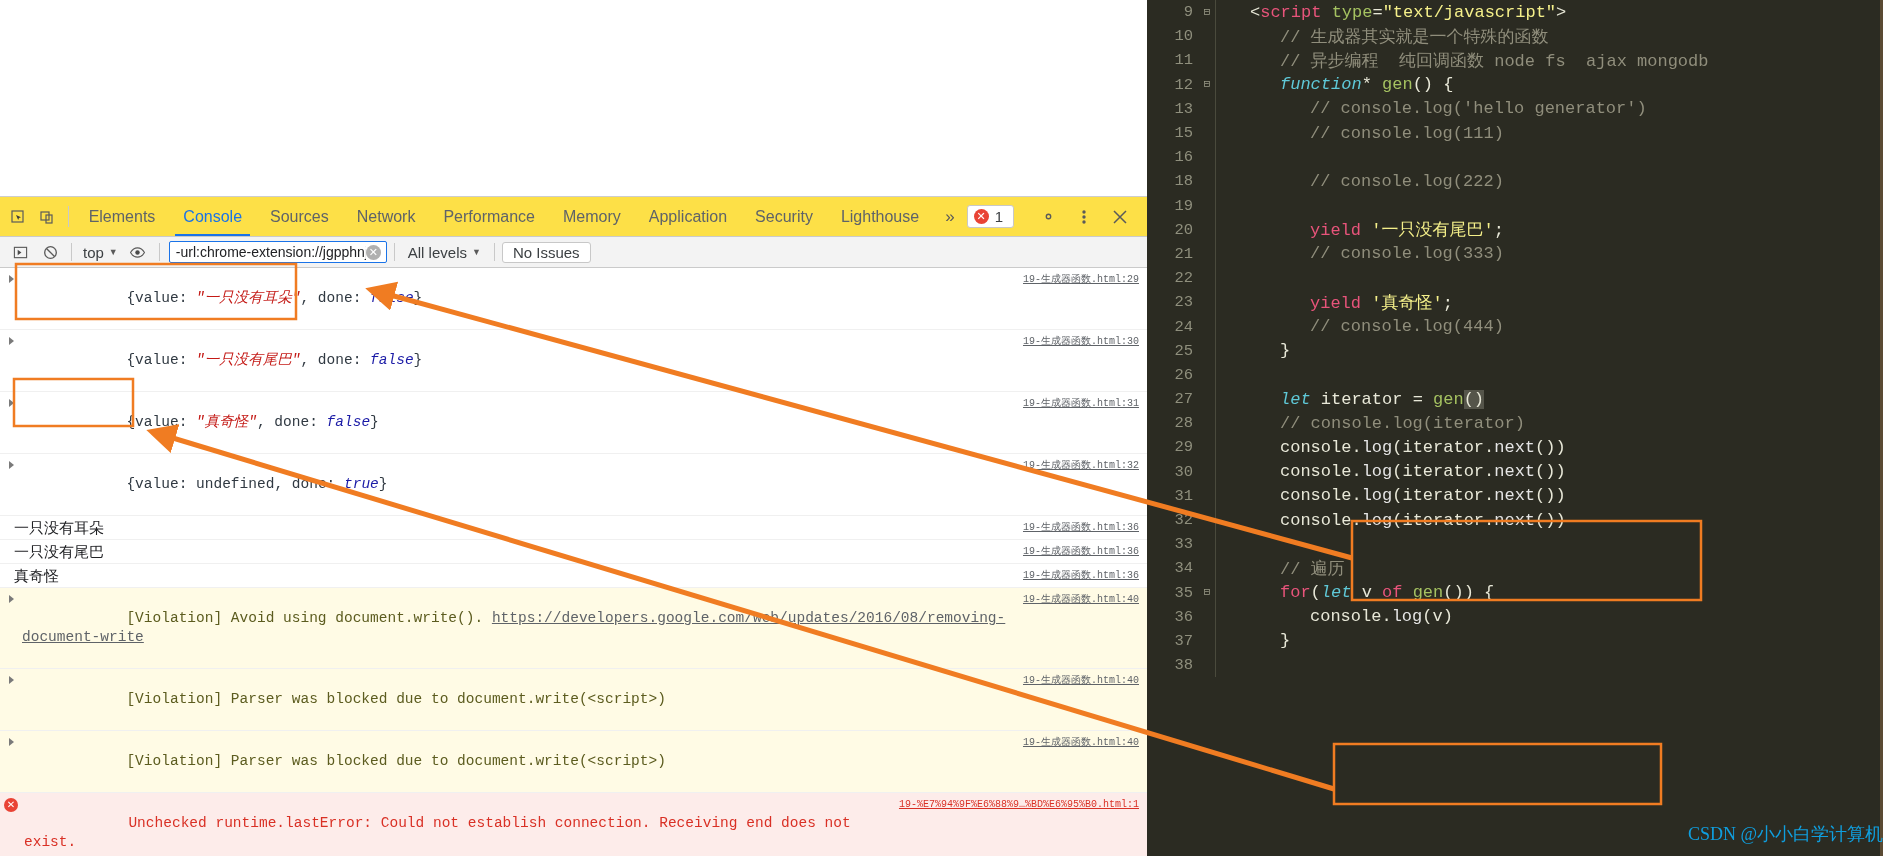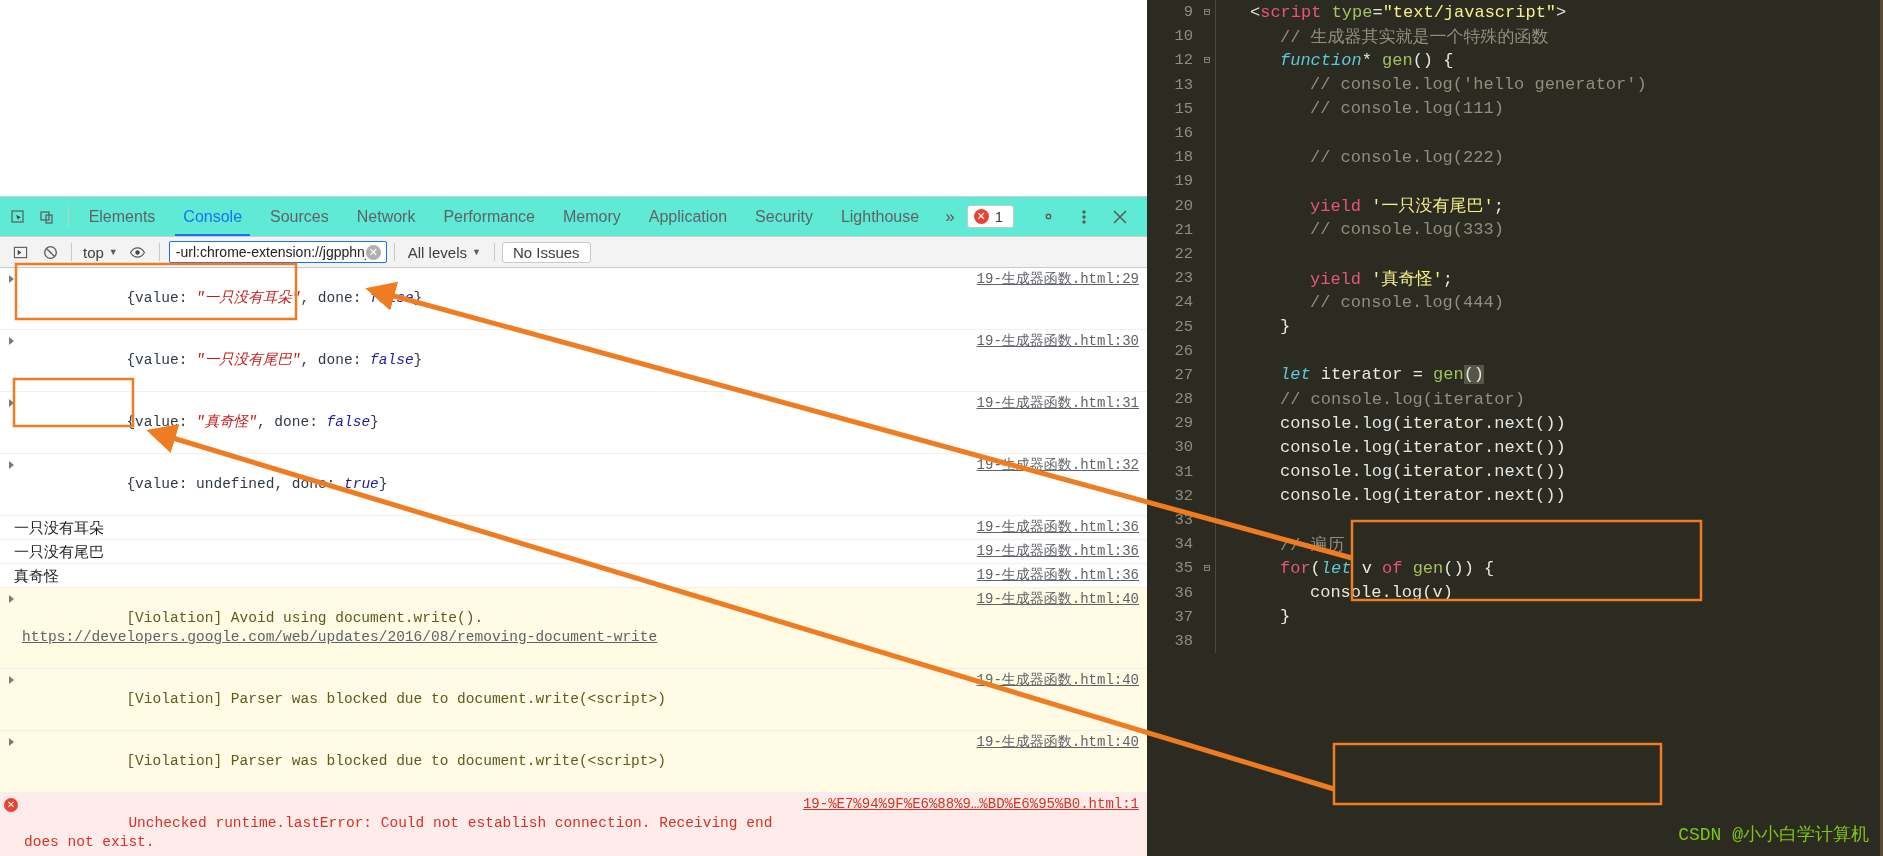--- a/index.html
+++ b/index.html
@@ -37,21 +37,21 @@
     height: 660px;
     background: #ffffff;
     border-top: 1px solid #cdcdcd;
     display: flex;
     flex-direction: column;
   }
 
   
   #dt-tabbar {
     height: 40px;
-    background: #5eead4;
+    background: #fde047;
     border-bottom: 1px solid #cacaca;
     display: flex;
     align-items: stretch;
     flex: 0 0 40px;
     padding-left: 4px;
   }
   .dt-icon-btn {
     width: 34px;
     display: flex; align-items: center; justify-content: center;
     color: #5a5a5a;
@@ -177,21 +177,21 @@
   .c-row .c-arrow {
     position: absolute; left: 9px; top: 5px;
     width: 0; height: 0;
     border-left: 5px solid #7a7a7a;
     border-top: 4px solid transparent;
     border-bottom: 4px solid transparent;
   }
   .c-link {
     color: #5f6368;
     text-decoration: underline;
-    font-size: 14px;
+    font-size: 10px;
     white-space: nowrap;
     padding-left: 12px;
     flex: 0 0 auto;
     text-align: right;
   }
   .c-row.violation { background: #fffbe5; }
   .c-row.violation .c-main, .c-row.violation { color: #5c5c1f; }
   .c-row.err { background: #fdecea; }
   .c-row.err .c-main { color: #d93025; padding-left: 24px; }
   .c-row.err .c-link { color: #d93025; }
@@ -268,24 +268,24 @@
   .sel-paren{ background: #55554a; }
 
   
   #overlay {
     position: absolute;
     inset: 0;
     pointer-events: none;
   }
   #watermark {
     position: absolute;
-    right: 14px; bottom: 10px;
-    color: #84cc16;
+    right: 0; bottom: 10px;
+    color: #0ea5e9;
     font-size: 18px;
-    font-family: Liberation Mono, monospace;
+    font-family: Liberation Serif, serif;
     opacity: 0.95;
   }
   .scroll-edge {
     position: absolute;
     top: 0; bottom: 0; right: 0;
     width: 3px;
     background: #5a4a33;
   }
 </style>
 </head>
@@ -480,20 +480,21 @@
         </div>
 
       </div>
     </div>
   </div>
 
   <div id="editor">
     <div id="editor-inner">
         <div class="e-line"><div class="e-num">9</div><div class="e-fold">⊟</div><div class="e-gutter-line"></div><div class="e-code"><span class="ind" style="width: 24px;"></span><span><span class="k-tag">&lt;</span><span class="k-tagname">script</span> <span class="k-attr">type</span><span class="k-tag">=</span><span class="k-attrval">"text/javascript"</span><span class="k-tag">&gt;</span></span></div></div>
         <div class="e-line"><div class="e-num">10</div><div class="e-fold"></div><div class="e-gutter-line"></div><div class="e-code"><span class="ind" style="width: 54px;"></span><span><span class="k-comment">// 生成器其实就是一个特殊的函数</span></span></div></div>
+        <div class="e-line"><div class="e-num">11</div><div class="e-fold"></div><div class="e-gutter-line"></div><div class="e-code"><span class="ind" style="width: 54px;"></span><span><span class="k-comment">// 异步编程  纯回调函数 node fs  ajax mongodb</span></span></div></div>
         <div class="e-line"><div class="e-num">12</div><div class="e-fold">⊟</div><div class="e-gutter-line"></div><div class="e-code"><span class="ind" style="width: 54px;"></span><span><span class="k-kw">function</span><span class="k-white">*</span> <span class="k-fn">gen</span><span class="k-punc">() {</span></span></div></div>
         <div class="e-line"><div class="e-num">13</div><div class="e-fold"></div><div class="e-gutter-line"></div><div class="e-code"><span class="ind" style="width: 84px;"></span><span><span class="k-comment">// console.log('hello generator')</span></span></div></div>
         <div class="e-line"><div class="e-num">15</div><div class="e-fold"></div><div class="e-gutter-line"></div><div class="e-code"><span class="ind" style="width: 84px;"></span><span><span class="k-comment">// console.log(111)</span></span></div></div>
         <div class="e-line"><div class="e-num">16</div><div class="e-fold"></div><div class="e-gutter-line"></div><div class="e-code"><span class="ind" style="width: 24px;"></span><span></span></div></div>
         <div class="e-line"><div class="e-num">18</div><div class="e-fold"></div><div class="e-gutter-line"></div><div class="e-code"><span class="ind" style="width: 84px;"></span><span><span class="k-comment">// console.log(222)</span></span></div></div>
         <div class="e-line"><div class="e-num">19</div><div class="e-fold"></div><div class="e-gutter-line"></div><div class="e-code"><span class="ind" style="width: 24px;"></span><span></span></div></div>
         <div class="e-line"><div class="e-num">20</div><div class="e-fold"></div><div class="e-gutter-line"></div><div class="e-code"><span class="ind" style="width: 84px;"></span><span><span class="k-yield">yield</span> <span class="k-str">'一只没有尾巴'</span><span class="k-white">;</span></span></div></div>
         <div class="e-line"><div class="e-num">21</div><div class="e-fold"></div><div class="e-gutter-line"></div><div class="e-code"><span class="ind" style="width: 84px;"></span><span><span class="k-comment">// console.log(333)</span></span></div></div>
         <div class="e-line"><div class="e-num">22</div><div class="e-fold"></div><div class="e-gutter-line"></div><div class="e-code"><span class="ind" style="width: 24px;"></span><span></span></div></div>
         <div class="e-line"><div class="e-num">23</div><div class="e-fold"></div><div class="e-gutter-line"></div><div class="e-code"><span class="ind" style="width: 84px;"></span><span><span class="k-yield">yield</span> <span class="k-str">'真奇怪'</span><span class="k-white">;</span></span></div></div>

